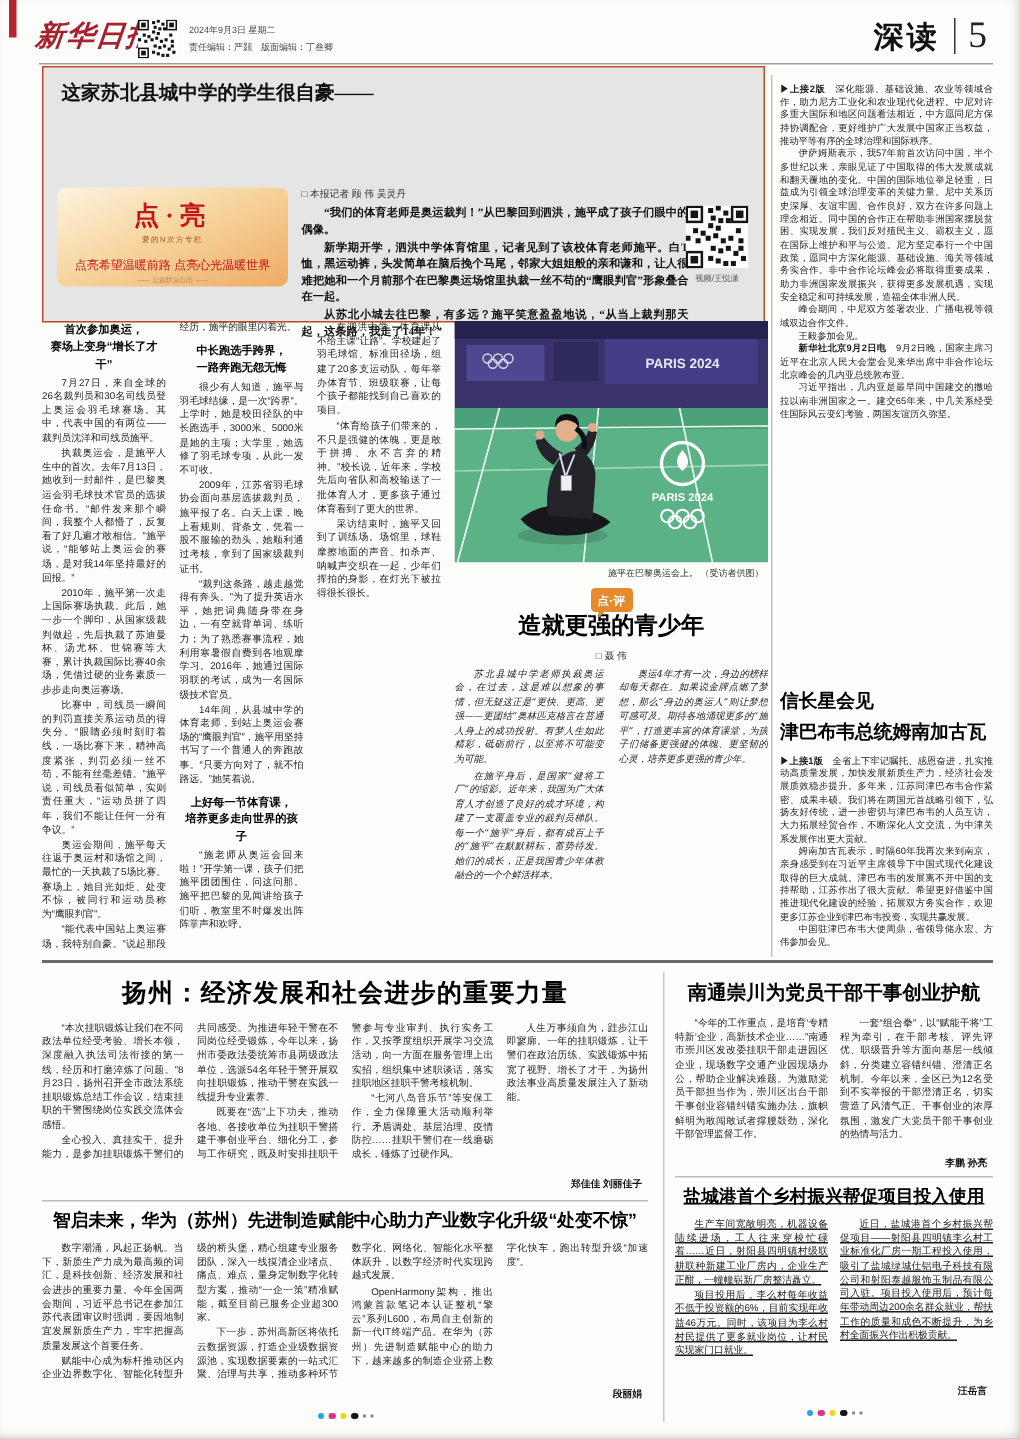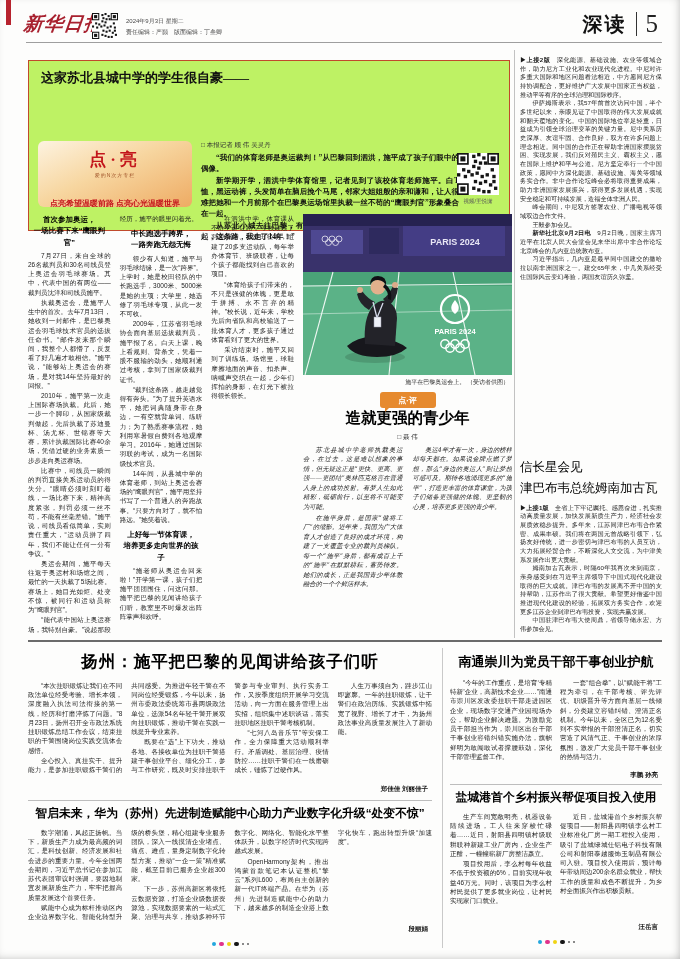--- a/index.html
+++ b/index.html
@@ -15,30 +15,30 @@
         font-size:19px;color:#a8212f;letter-spacing:1px;transform:skewX(-6deg);}
   .qr-mast{left:92px;top:13px;width:26px;height:26px;}
   .mast-info{left:126px;top:16px;font-size:6px;line-height:1.8;color:#4a4a4a;}
   .mast-right{right:22px;top:10px;display:flex;align-items:center;}
   .section-name{font-family:"Liberation Serif",serif;font-weight:bold;font-size:20px;color:#111;letter-spacing:2px;}
   .mast-vr{display:inline-block;width:1px;height:24px;background:#333;margin:0 9px;}
   .pageno{font-family:"Liberation Serif",serif;font-size:25px;color:#222;}
   .rule-top{left:26px;top:42px;width:636px;height:1px;background:#9e9e9e;}
   .vdiv-main{left:514px;top:50px;width:1px;height:588px;background:#c2c2c2;}
   
-  .feature-box{left:28px;top:60px;width:482px;height:171px;border:1.5px solid #c14a2c;background:#bef264;}
+  .feature-box{left:28px;top:44px;width:482px;height:171px;border:1.5px solid #c14a2c;background:#e5e5e5;}
   .kicker{left:12px;top:8px;font-family:"Liberation Serif",serif;font-weight:bold;font-size:13px;color:#111;}
   .headline{left:0;right:0;top:26px;text-align:center;font-size:29px;font-weight:800;color:#000;
             letter-spacing:1px;font-family:"Liberation Sans",sans-serif;}
   .ad{left:9px;top:80px;width:154px;height:66px;border-radius:6px;overflow:hidden;text-align:center;
       background:linear-gradient(155deg,#fdf3e0 0%,#f7d6a0 45%,#eeab63 100%);}
   .ad-title{margin-top:7px;font-size:17px;font-weight:800;color:#c3161c;letter-spacing:4px;
             font-family:"Liberation Serif",serif;}
   .ad-sub{font-size:5px;color:#a0542a;margin-top:1px;letter-spacing:1px;}
-  .ad-slogan{font-size:8px;font-weight:700;color:#c3161c;margin-top:20px;}
+  .ad-slogan{font-size:8px;font-weight:400;color:#c3161c;margin-top:8px;}
   .ad-note{font-size:4.5px;color:#b98a5d;margin-top:2px;}
   .lede{left:172px;top:80px;width:258px;}
   .byline{font-size:6.5px;color:#333;margin-bottom:2px;}
   .lede-p{font-family:"Liberation Serif",serif;font-weight:600;font-size:7.5px;line-height:1.5;
           text-indent:2em;text-align:justify;margin:0;color:#111;}
   .qr-wrap{right:8px;top:92px;width:46px;text-align:center;}
   .qr-feat{width:42px;height:42px;display:block;margin:0 auto;}
   .qr-cap{font-size:5.5px;color:#555;margin-top:3px;}
   
   .art-cols{left:28px;top:214px;width:266px;height:426px;column-count:3;column-gap:9px;
@@ -46,37 +46,37 @@
   .subhead{font-size:7.5px;font-weight:700;line-height:1.5;text-align:center;margin:5px 2px 3px;
            white-space:pre-line;color:#000;}
   .subhead.first{margin-top:0;}
   .bp{font-size:6.5px;line-height:1.42;text-indent:2em;text-align:justify;margin:0 0 1px;color:#1c1c1c;}
   
   .photo{left:303px;top:214px;width:209px;height:166px;}
   .photo svg{display:block;width:209px;height:161px;}
   .photo-cap{left:303px;top:378px;width:206px;text-align:right;font-size:6px;color:#333;}
   
   .comment{left:303px;top:392px;width:209px;}
-  .tag{width:56px;margin:0 auto;background:#e68a2e;color:#fff;font-size:8px;font-weight:700;
+  .tag{width:28px;margin:0 auto;background:#e68a2e;color:#fff;font-size:8px;font-weight:700;
        text-align:center;padding:2.5px 0;border-radius:3px;position:relative;}
   .tag:after{content:"";position:absolute;left:5px;bottom:-4px;border:4px solid transparent;
              border-top-color:#e68a2e;border-left-color:#e68a2e;}
   .cmt-title{text-align:center;font-family:"Liberation Serif",serif;font-weight:700;font-size:15.5px;
              line-height:1.35;margin-top:6px;color:#000;}
   .cmt-byline{text-align:center;font-size:6.5px;color:#333;margin:4px 0 3px;}
   .cmt-cols{column-count:2;column-gap:10px;column-fill:auto;height:160px;overflow:hidden;}
   .cp{font-family:"DejaVu Serif",serif;font-style:italic;font-size:6.3px;line-height:1.5;
       text-indent:2em;text-align:justify;margin:0 0 2px;color:#222;}
   
   .sidebar-a{left:520px;top:56px;width:142px;height:398px;overflow:hidden;}
   .sidebar-b{left:520px;top:456px;width:142px;height:180px;overflow:hidden;}
   .sp{font-size:6.2px;line-height:1.4;text-indent:2em;text-align:justify;margin:0;color:#1c1c1c;}
   .sp b{font-weight:700;}
   .lead-p{text-indent:0;}
-  .side-head{font-size:12.5px;font-weight:400;line-height:1.5;margin:2px 0 6px;color:#000;}
+  .side-head{font-size:12.5px;font-weight:700;line-height:1.5;margin:2px 0 6px;color:#000;}
   
   .rule-mid{left:28px;top:640px;width:634px;height:1.5px;background:#6b6b6b;}
   .vdiv-bot{left:442px;top:648px;width:1px;height:300px;background:#c9c9c9;}
   .rule-l2{left:28px;top:800px;width:404px;height:1px;background:#bdbdbd;}
   .rule-r2{left:450px;top:784px;width:212px;height:1px;background:#bdbdbd;}
   .news{overflow:visible;}
   .nh-serif{font-family:"Liberation Serif",serif;font-weight:700;font-size:16.5px;text-align:center;
             letter-spacing:1px;margin:5px 0 8px;color:#000;}
   .nh-sans{font-weight:800;font-size:13px;text-align:center;margin:7px 0 7px;color:#000;}
   .nh-sans.sm{font-size:11.8px;margin:2px 0 6px;}
@@ -181,21 +181,21 @@
     <div class="abs qr-wrap">
       <svg class="qr-feat">
           <use href="#qrsym"></use>
         </svg>
       <div class="qr-cap">视频/王悦潇</div>
     </div>
   </section>
 
   <section class="abs art-cols">
     <h3 class="subhead first">首次参加奥运，
-一场比赛下来“鹰眼判官”</h3>
+赛场上变身“增长了才干”</h3>
     <div>
         <p class="bp">7月27日，来自全球的26名裁判员和30名司线员登上奥运会羽毛球赛场。其中，代表中国的有两位——裁判员沈洋和司线员施平。</p>
         <p class="bp">执裁奥运会，是施平人生中的首次。去年7月13日，她收到一封邮件，是巴黎奥运会羽毛球技术官员的选拔任命书。“邮件发来那个瞬间，我整个人都懵了，反复看了好几遍才敢相信。”施平说，“能够站上奥运会的赛场，是对我14年坚持最好的回报。”</p>
         <p class="bp">2010年，施平第一次走上国际赛场执裁。此后，她一步一个脚印，从国家级裁判做起，先后执裁了苏迪曼杯、汤尤杯、世锦赛等大赛，累计执裁国际比赛40余场，凭借过硬的业务素质一步步走向奥运赛场。</p>
         <p class="bp">比赛中，司线员一瞬间的判罚直接关系运动员的得失分。“眼睛必须时刻盯着线，一场比赛下来，精神高度紧张，判罚必须一丝不苟，不能有丝毫差错。”施平说，司线员看似简单，实则责任重大，“运动员拼了四年，我们不能让任何一分有争议。”</p>
         <p class="bp">奥运会期间，施平每天往返于奥运村和场馆之间，最忙的一天执裁了5场比赛。赛场上，她目光如炬、处变不惊，被同行和运动员称为“鹰眼判官”。</p>
         <p class="bp">“能代表中国站上奥运赛场，我特别自豪。”说起那段经历，施平的眼里闪着光。</p>
       </div>
     <h3 class="subhead">中长跑选手跨界，
 一路奔跑无怨无悔</h3>
@@ -300,21 +300,21 @@
         <p class="sp">中国驻津巴布韦大使周鼎，省领导储永宏、方伟参加会见。</p>
       </div>
   </aside>
 
   <div class="abs rule-mid"></div>
   <div class="abs vdiv-bot"></div>
   <div class="abs rule-l2"></div>
   <div class="abs rule-r2"></div>
 
   <section class="abs news" style="left:28px;top:646px;width:404px;height:152px;">
-    <h2 class="nh-serif" style="margin-top:5px">扬州：施平把巴黎的见闻讲给孩子们听</h2>
+    <h2 class="nh-serif" style="margin-top:5px">扬州：经济发展和社会进步的重要力量</h2>
     <div class="ncols cols4" style="height:102px">
         <p class="bp">“本次挂职锻炼让我们在不同政法单位经受考验、增长本领，深度融入执法司法衔接的第一线，经历和打磨淬炼了问题。”8月23日，扬州召开全市政法系统挂职锻炼总结工作会议，结束挂职的干警围绕岗位实践交流体会感悟。</p>
         <p class="bp">全心投入、真挂实干、提升能力，是参加挂职锻炼干警们的共同感受。为推进年轻干警在不同岗位经受锻炼，今年以来，扬州市委政法委统筹市县两级政法单位，选派54名年轻干警开展双向挂职锻炼，推动干警在实践一线提升专业素养。</p>
         <p class="bp">既要在“选”上下功夫，推动各地、各接收单位为挂职干警搭建干事创业平台、细化分工，参与工作研究，既及时安排挂职干警参与专业审判、执行实务工作，又按季度组织开展学习交流活动，向一方面在服务管理上出实招，组织集中述职谈话，落实挂职地区挂职干警考核机制。</p>
         <p class="bp">“七河八岛音乐节”等安保工作，全力保障重大活动顺利举行。矛盾调处、基层治理、疫情防控……挂职干警们在一线磨砺成长，锤炼了过硬作风。</p>
         <p class="bp">人生万事须自为，跬步江山即寥廓。一年的挂职锻炼，让干警们在政治历练、实践锻炼中拓宽了视野、增长了才干，为扬州政法事业高质量发展注入了新动能。</p>
       </div>
     <div class="nby" style="bottom:4px">郑佳佳 刘丽佳子</div>
   </section>
 
@@ -339,21 +339,21 @@
     <div class="marks" style="bottom:4px">
       <span class="dot c1"></span>
       <span class="dot c2"></span>
       <span class="dot c3"></span>
       <span class="dot c4"></span>
       <span class="tick"></span>
       <span class="tick"></span>
     </div>
   </section>
 
-  <section class="abs news" style="left:450px;top:788px;width:212px;height:162px;">
+  <section class="abs news" style="left:450px;top:788px;width:212px;height:162px;text-decoration:underline;">
     <h2 class="nh-sans sm">盐城港首个乡村振兴帮促项目投入使用</h2>
     <div class="ncols cols2" style="height:112px">
         <p class="bp">生产车间宽敞明亮，机器设备陆续进场，工人往来穿梭忙碌着……近日，射阳县四明镇村级联耕联种新建工业厂房内，企业生产正酣，一幢幢崭新厂房整洁矗立。</p>
         <p class="bp">项目投用后，李么村每年收益不低于投资额的6%，目前实现年收益46万元。同时，该项目为李么村村民提供了更多就业岗位，让村民实现家门口就业。</p>
         <p class="bp">近日，盐城港首个乡村振兴帮促项目——射阳县四明镇李么村工业标准化厂房一期工程投入使用，吸引了盐城绿城仕铝电子科技有限公司和射阳泰越服饰玉制品有限公司入驻。项目投入使用后，预计每年带动周边200余名群众就业，帮扶工作的质量和成色不断提升，为乡村全面振兴作出积极贡献。</p>
       </div>
     <div class="nby" style="bottom:18px">汪岳言</div>
     <div class="marks" style="bottom:6px">
       <span class="dot c1"></span>
       <span class="dot c2"></span>

